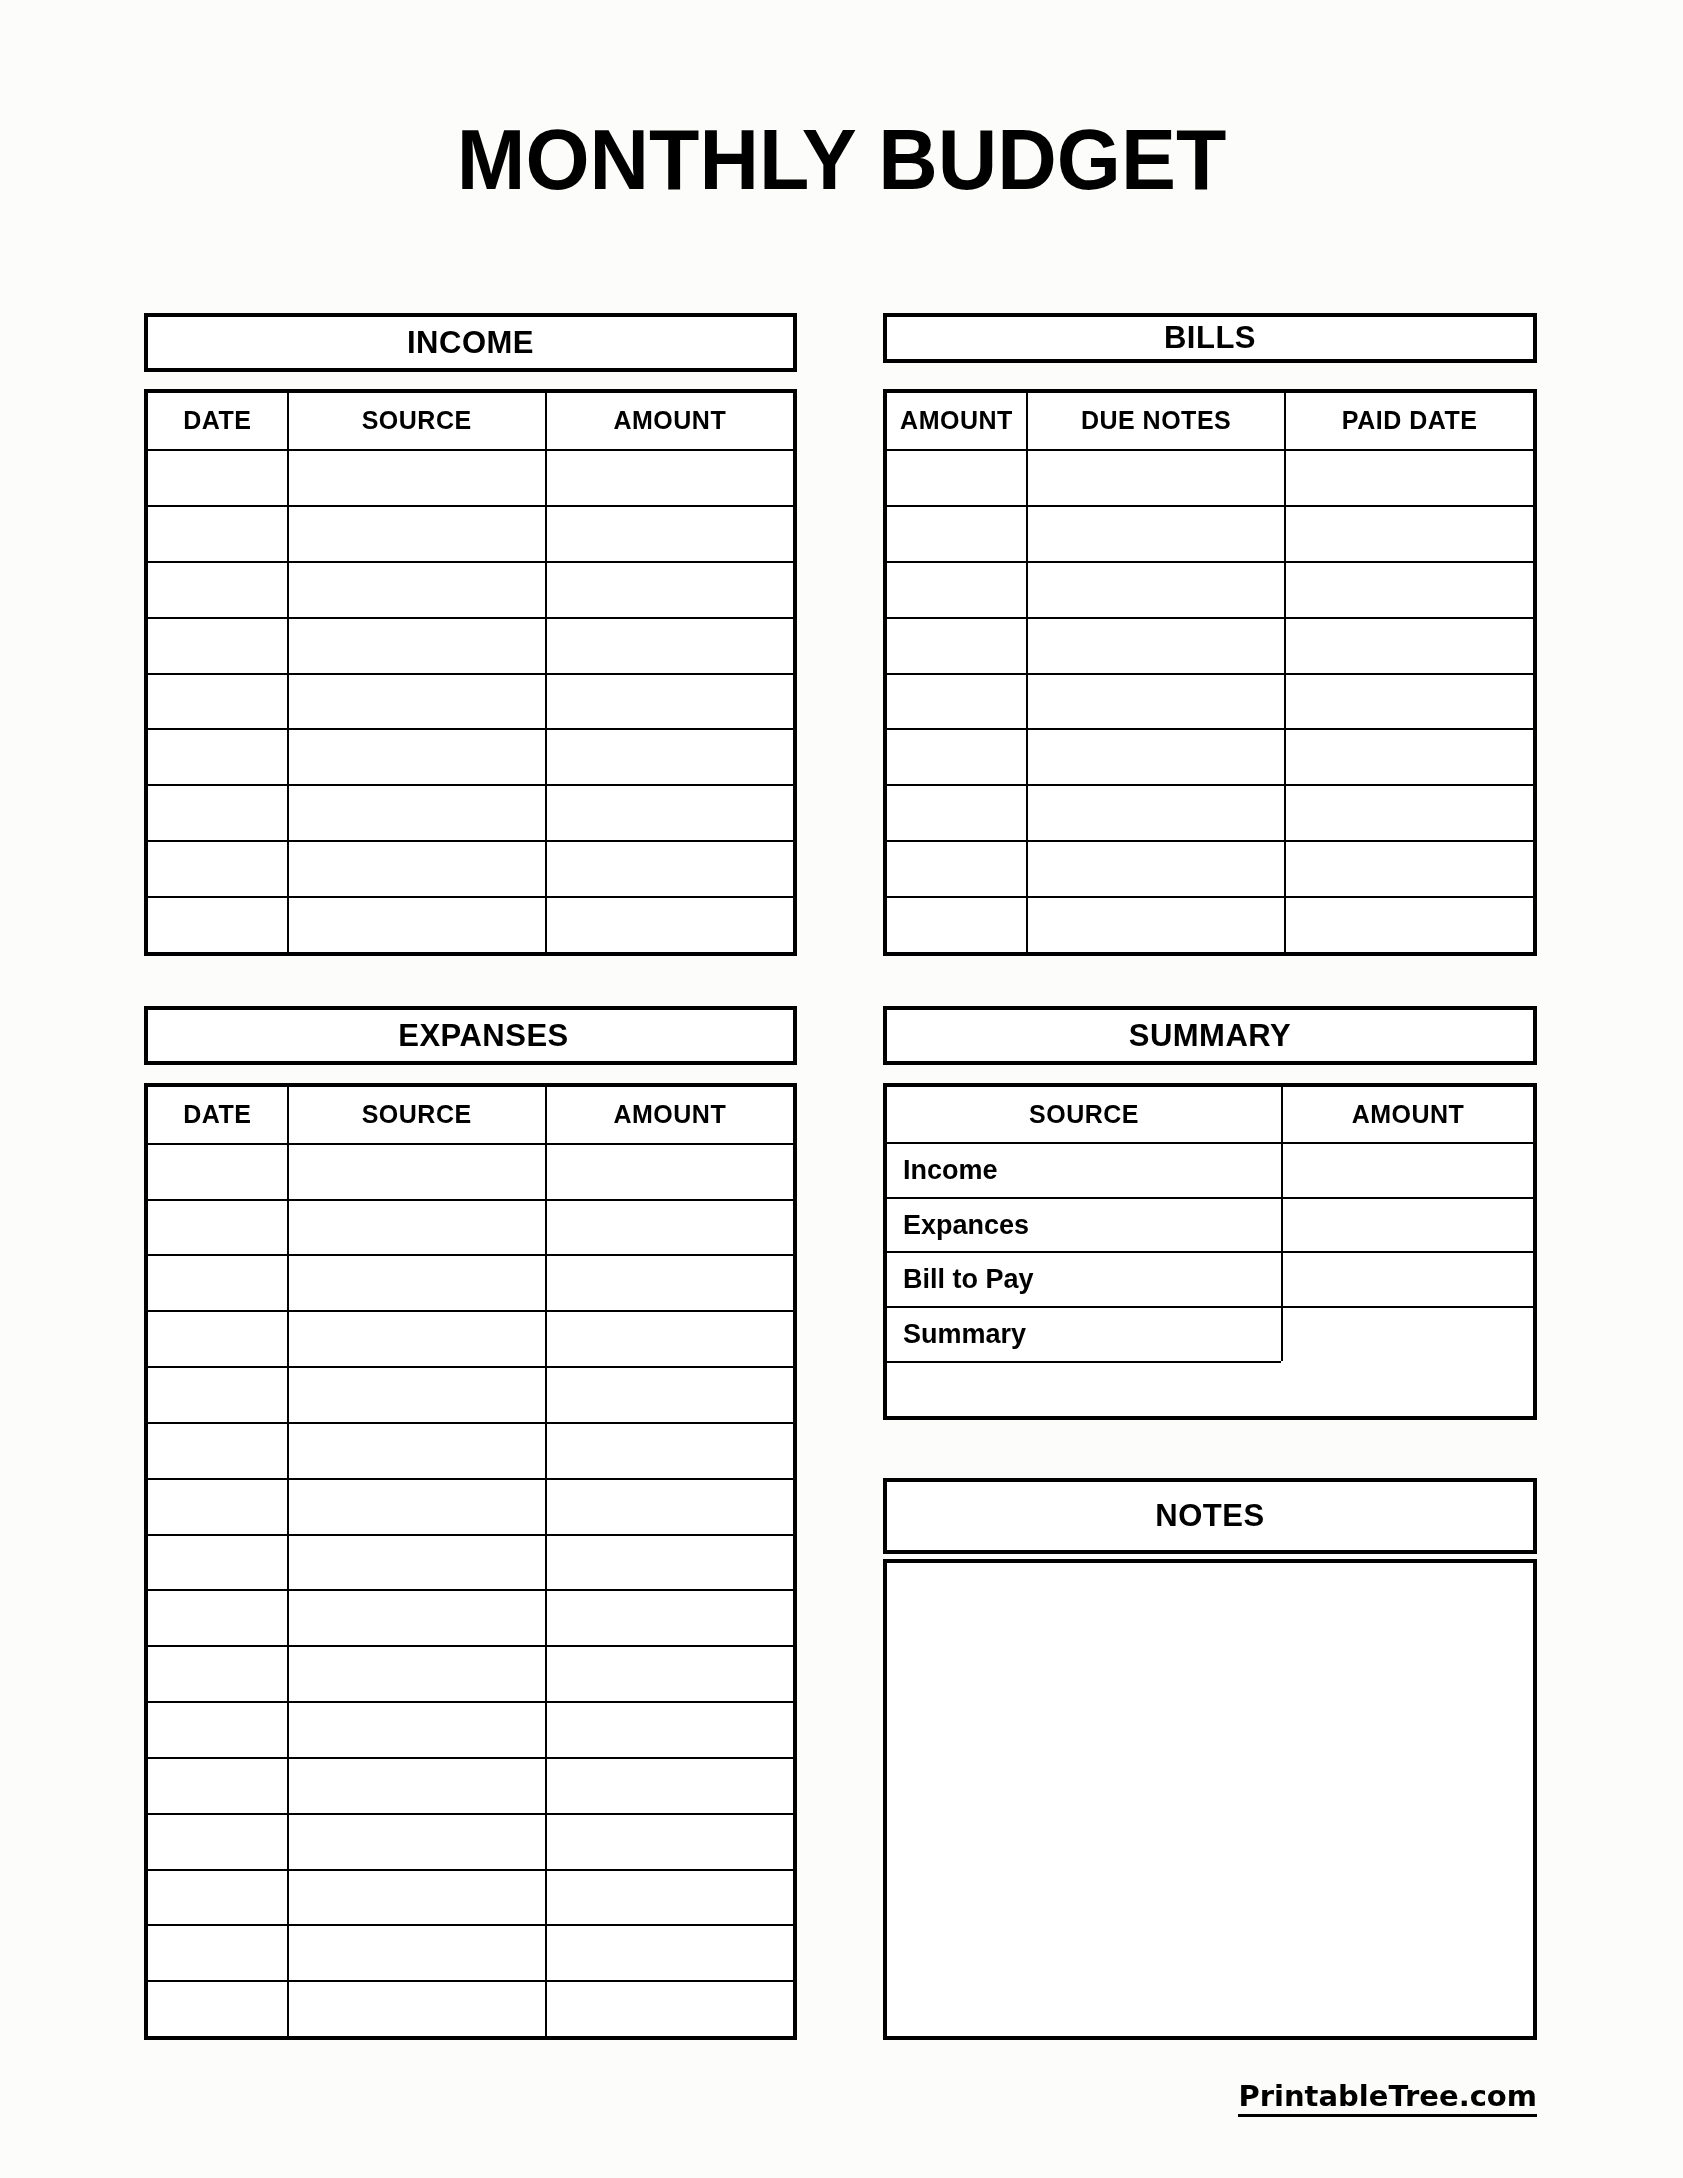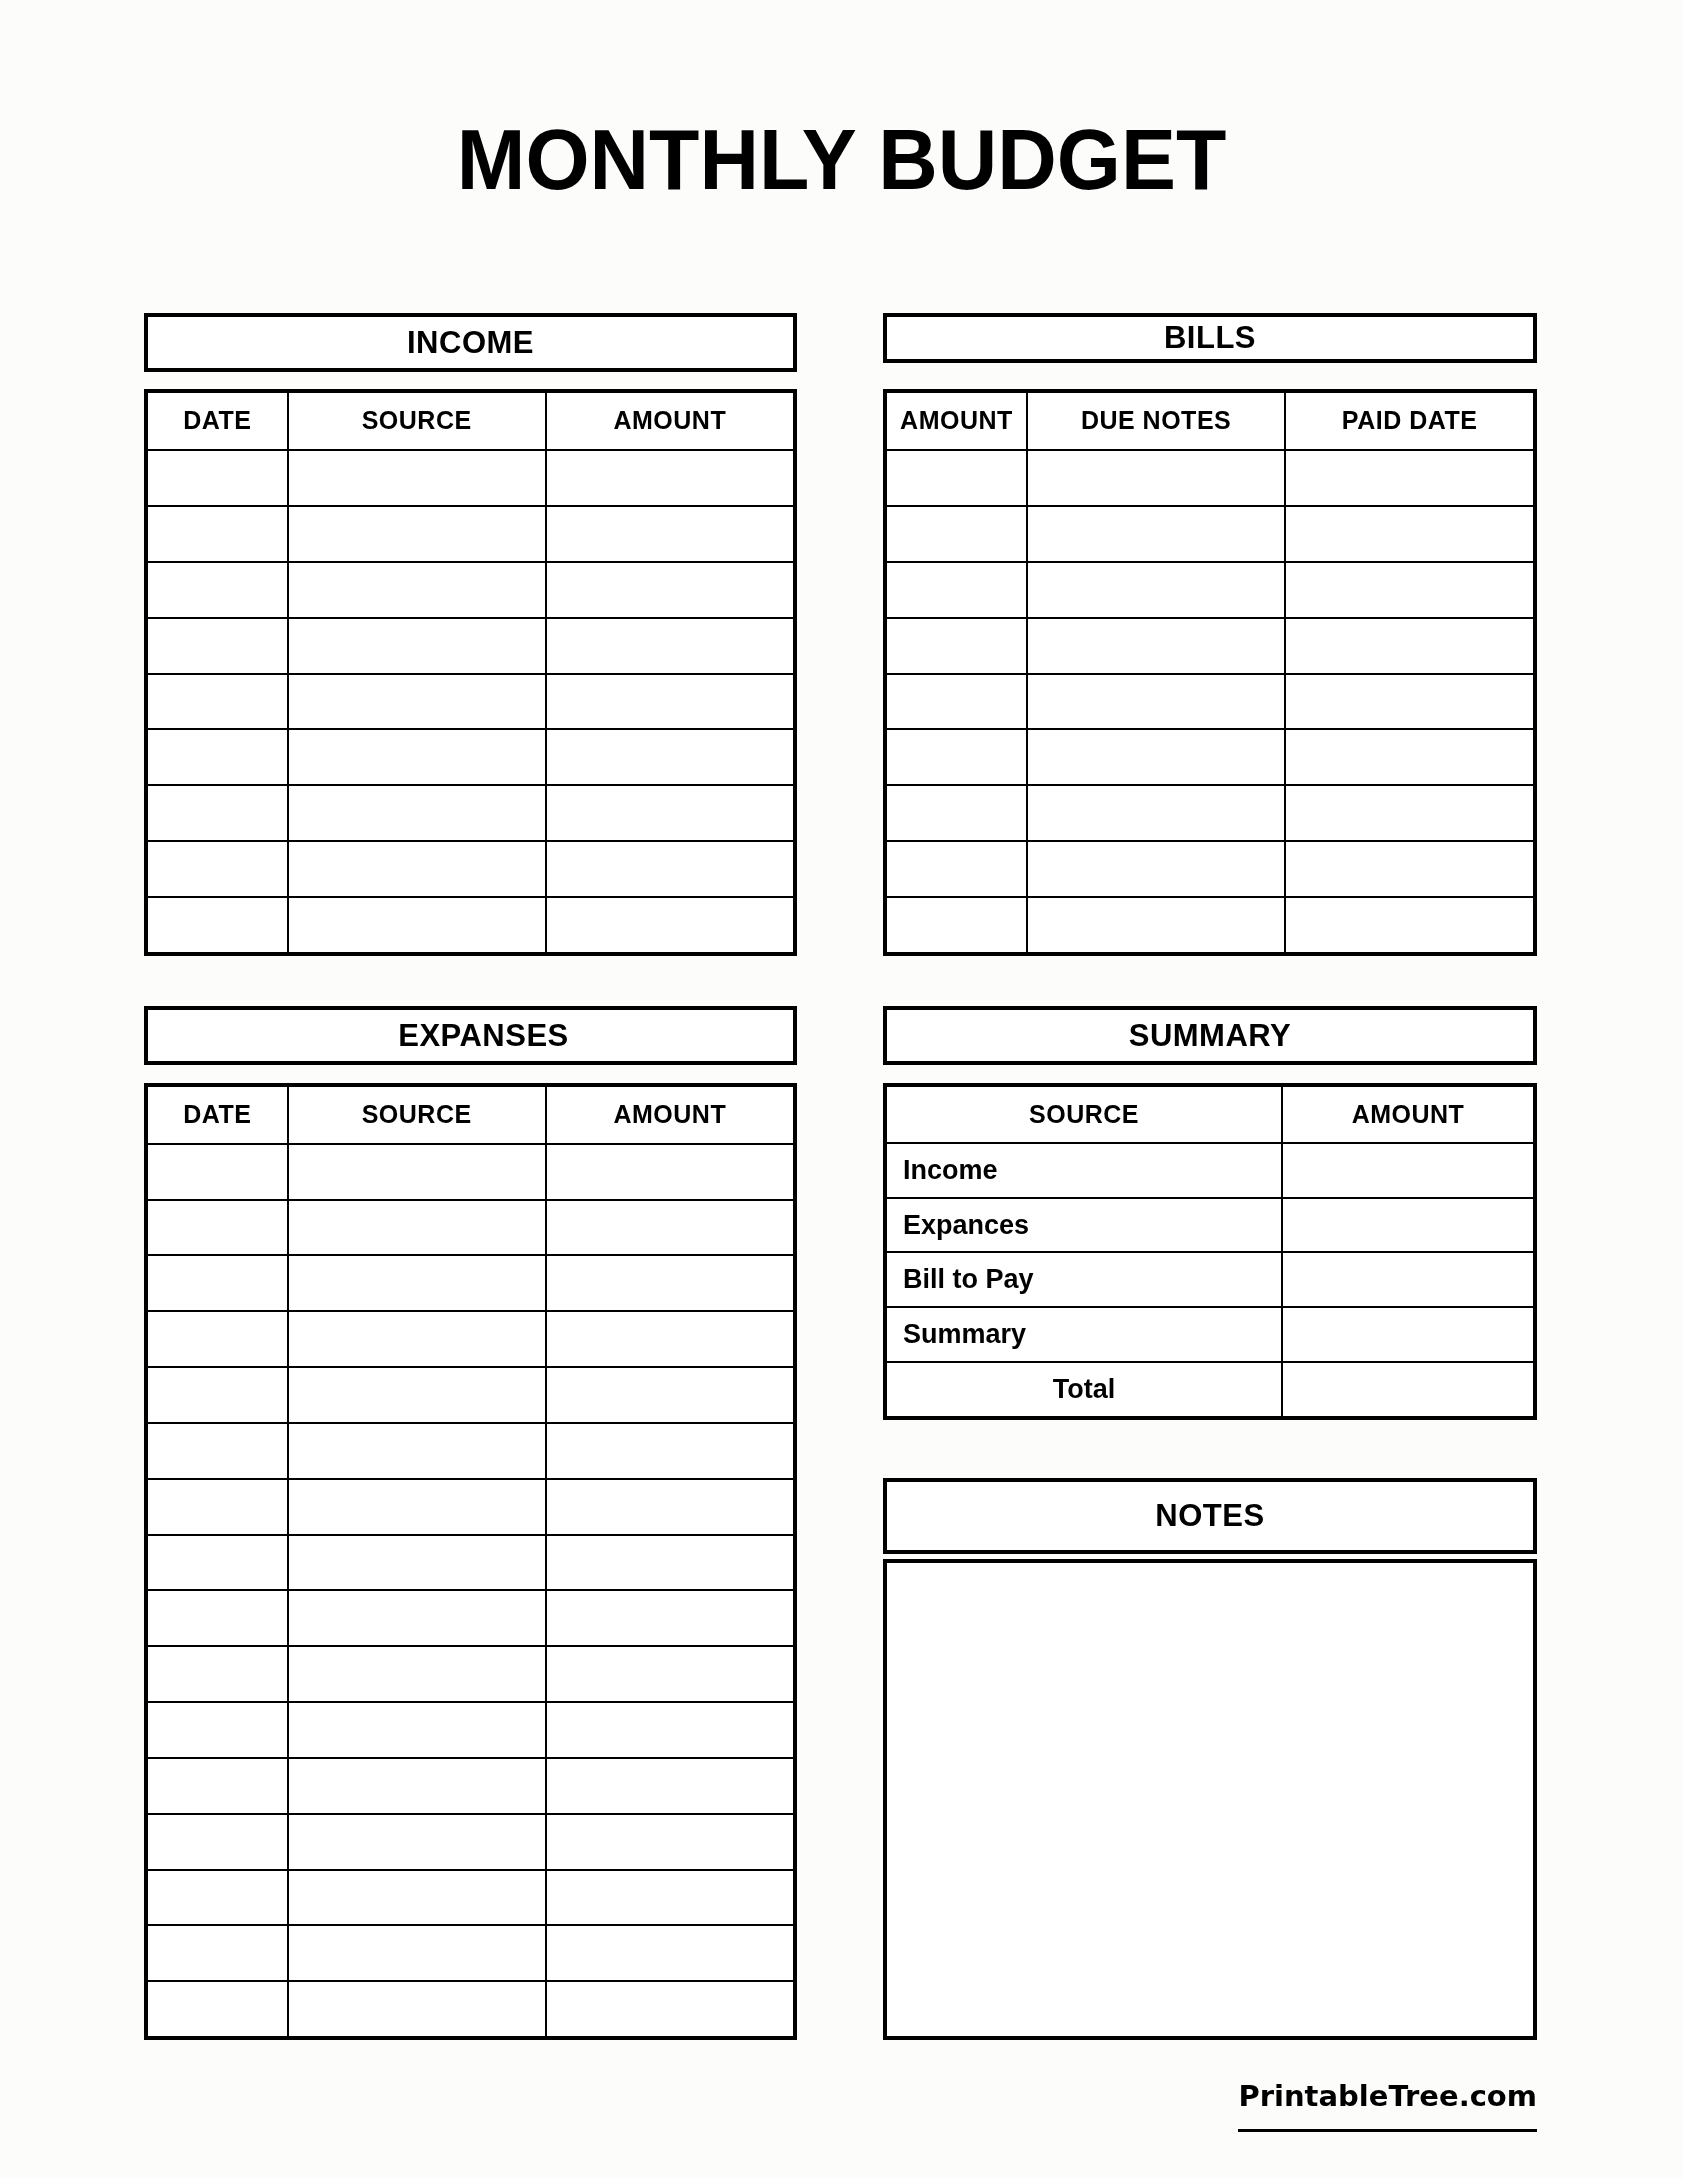--- a/index.html
+++ b/index.html
@@ -95,21 +95,21 @@
     position:absolute; left:883px; top:1559px; width:654px; height:481px;
     border:4px solid var(--ink);
     background:#ffffff;
   }
 
   .footer-link{
     position:absolute; top:2079px; right:146px;
     font-family:"DejaVu Sans", sans-serif;
     font-size:29px; font-weight:700;
     border-bottom:3px solid var(--ink);
-    padding-bottom:16px;
+    padding-bottom:1px;
     cursor:pointer;
     white-space:nowrap;
   }
 </style>
 </head>
 <body>
 
 <div class="page">
 
   <div class="page-title">MONTHLY BUDGET</div>
@@ -256,21 +256,20 @@
 
     <div class="cell summary-label">Expances</div>
     <div class="cell"></div>
 
     <div class="cell summary-label">Bill to Pay</div>
     <div class="cell"></div>
 
     <div class="cell summary-label">Summary</div>
     <div class="cell"></div>
 
-    <div class="cell summary-label center">Total</div>
     <div class="cell"></div>
   </div>
 
   <div class="section-head col-right" id="notes-head">
     <span>NOTES</span>
   </div>
   <div class="notes-box"></div>
 
   <div class="footer-link">PrintableTree.com</div>
 

